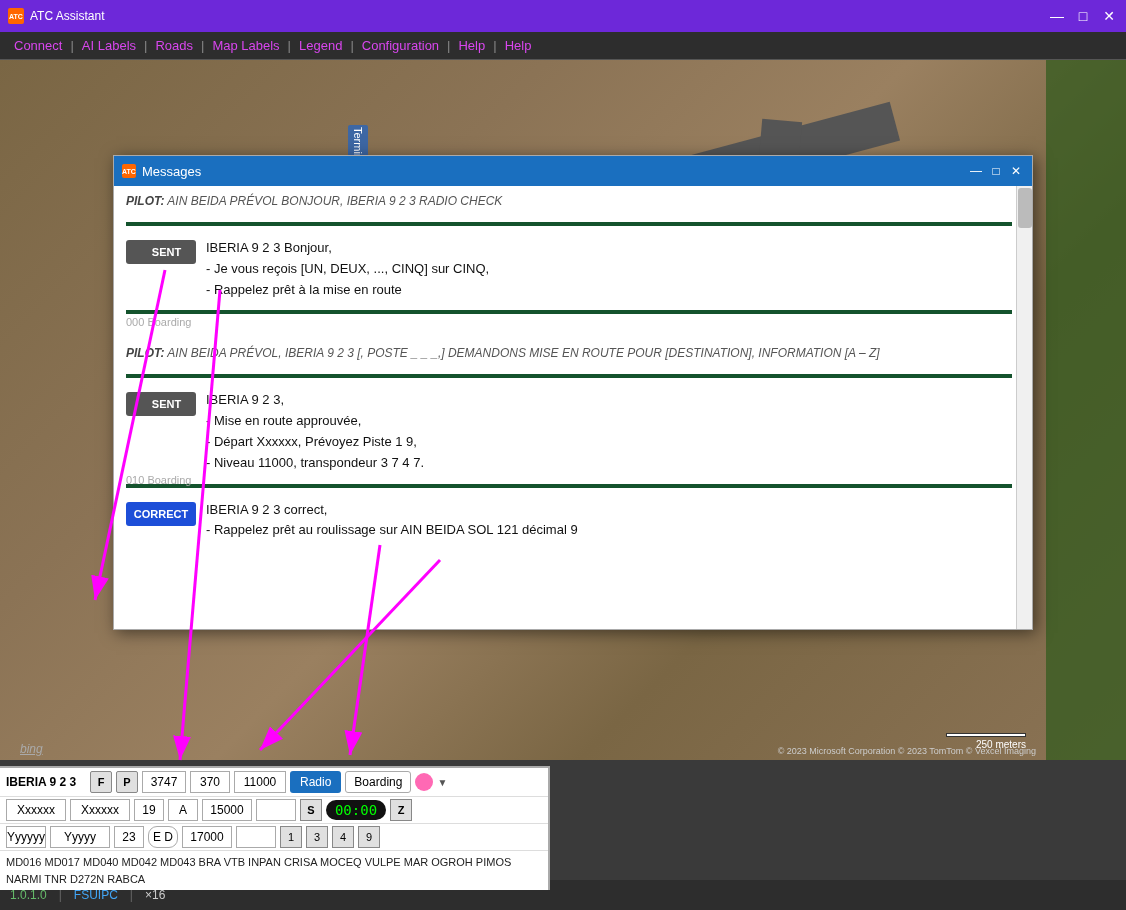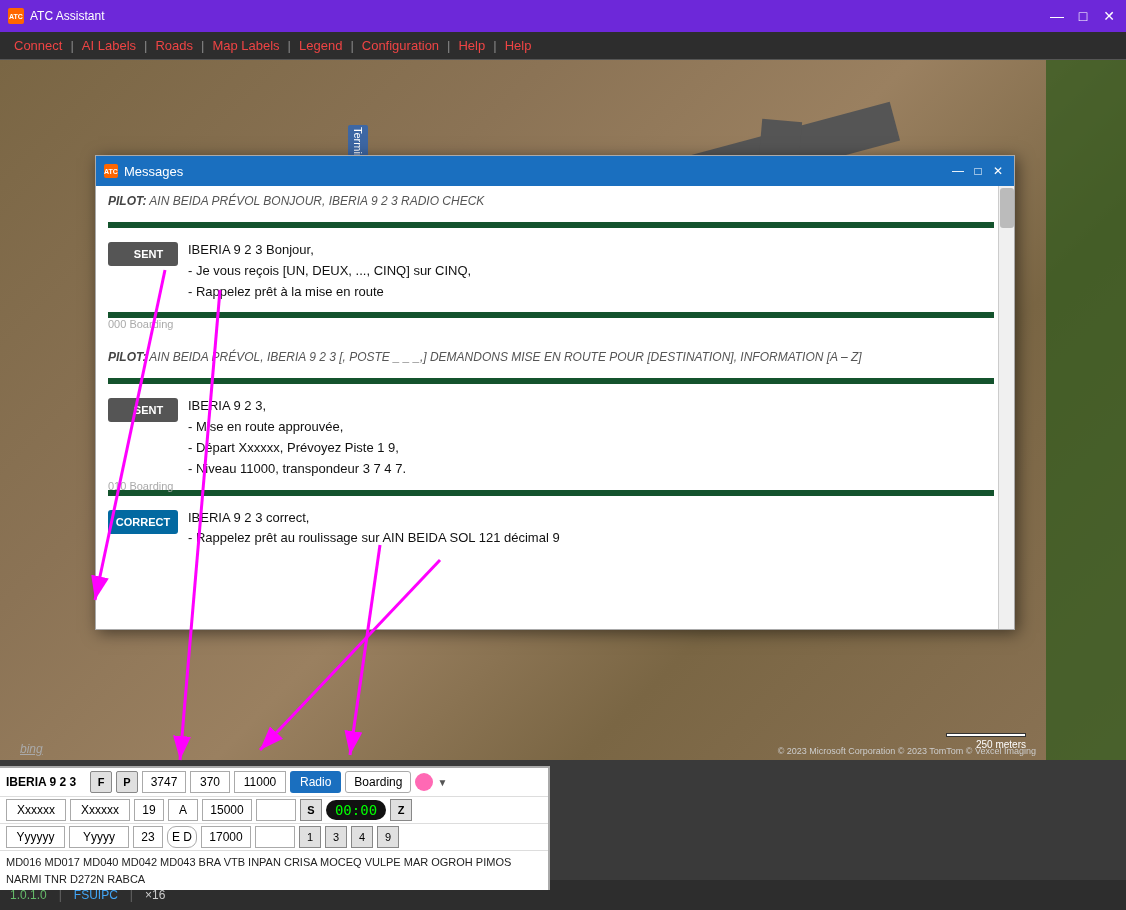--- a/index.html
+++ b/index.html
@@ -55,21 +55,21 @@
     
     #menu-bar {
       height: 28px;
       background: #2d2d2d;
       display: flex;
       align-items: center;
       padding: 0 8px;
       border-bottom: 1px solid #555;
     }
     #menu-bar a {
-      color: #ef4444;
+      color: #d946ef;
       text-decoration: none;
       margin: 0 6px;
       font-size: 13px;
       font-weight: 500;
     }
     #menu-bar .separator {
       color: #888;
       margin: 0 2px;
     }
 
@@ -154,21 +154,21 @@
       color: #aaa;
       font-size: 12px;
       font-style: italic;
       text-decoration: underline;
     }
 
     
     #messages-dialog {
       position: absolute;
       top: 155px;
-      left: 95px;
+      left: 113px;
       width: 920px;
       height: 475px;
       background: white;
       border: 1px solid #aaa;
       box-shadow: 3px 3px 15px rgba(0,0,0,0.5);
       z-index: 100;
       display: flex;
       flex-direction: column;
     }
     .dialog-titlebar {
@@ -220,21 +220,21 @@
       width: 16px;
       height: calc(100% - 30px);
       background: #f0f0f0;
       border-left: 1px solid #ccc;
     }
 
     
     .msg-entry {
       margin-bottom: 12px;
       padding-bottom: 10px;
-      border-bottom: 6px solid #14532d;
+      border-bottom: 4px solid #14532d;
     }
     .msg-entry:last-child {
       border-bottom: none;
     }
     .pilot-line {
       color: #555;
       font-style: italic;
       font-size: 12px;
       margin-bottom: 4px;
     }
@@ -255,21 +255,21 @@
       align-items: center;
       justify-content: center;
       border-radius: 3px;
       font-size: 11px;
       font-weight: bold;
       color: white;
       margin-right: 10px;
       margin-top: 2px;
     }
     .badge-sent { background: #555; padding-left: 11px; }
-    .badge-correct { background: #0369a1; }
+    .badge-correct { background: #1d4ed8; }
     .msg-text {
       color: #111;
       font-size: 13px;
       line-height: 1.6;
     }
 
     
     .arrows-overlay {
       position: absolute;
       top: 0;
@@ -615,21 +615,21 @@
     <input class="flt-input" style="width: 30px;" value="19">
     <input class="flt-input" style="width: 30px;" value="A">
     <input class="flt-input" style="width: 50px;" value="15000">
     <input class="flt-input" style="width: 40px;" value="">
     <div class="s-btn">S</div>
     <div class="time-display">00:00</div>
     <div class="z-btn">Z</div>
   </div>
 
   <div class="flt-row2">
-    <input class="flt-input" style="width: 59px; text-align: center;" value="Yyyyyy">
+    <input class="flt-input" style="width: 40px; text-align: center;" value="Yyyyyy">
     <input class="flt-input" style="width: 60px;" value="Yyyyy">
     <input class="flt-input" style="width: 30px;" value="23">
     <input class="flt-input" style="width: 30px; border-radius: 9px;" value="E D">
     <input class="flt-input" style="width: 50px;" value="17000">
     <input class="flt-input" style="width: 40px;" value="">
     <div class="num-btn">1</div>
     <div class="num-btn">3</div>
     <div class="num-btn">4</div>
     <div class="num-btn">9</div>
   </div>

